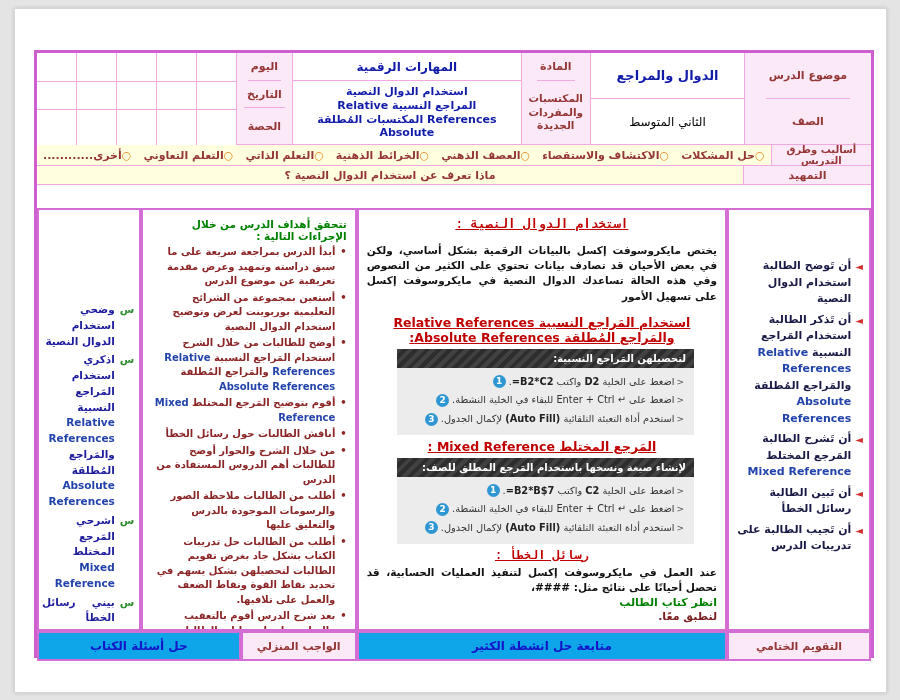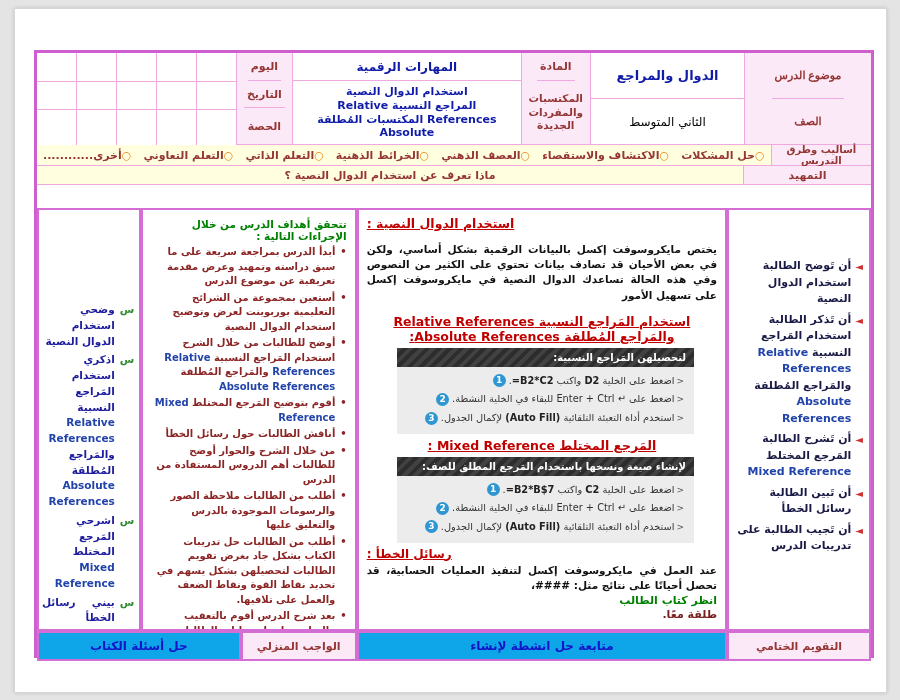--- a/index.html
+++ b/index.html
@@ -53,21 +53,21 @@
   .fw-1{width:145px;} .fw-2{width:373px;} .fw-3{width:117px;} .fw-4{width:205px;}
   
   .obj-list{list-style:none;margin:0;padding:48px 6px 0 4px;}
   .obj-list li{display:flex;gap:4px;margin-bottom:4px;color:#191945;font-weight:bold;
       font-size:11px;line-height:1.5;text-align:right;}
   .arrow{color:#d03030;font-size:10px;line-height:1.7;flex:0 0 auto;}
   .obj-list .en{display:inline;}
   
   .content-in{padding:4px 8px 0 8px;}
   .h-red{color:#c00000;font-weight:bold;font-size:12.5px;text-decoration:underline;margin:2px 0;}
-  .right{text-align:left;} .center{text-align:center;}
+  .right{text-align:center;font-family:Liberation Mono, monospace;} .center{text-align:center;}
   .body-b{color:#111;font-weight:bold;font-size:10.5px;line-height:1.45;margin:11px 0;text-align:justify;}
   .orange{color:#e08214;font-weight:bold;font-size:11px;text-decoration:none;}
   .inline-h{font-size:12px;}
   .graybox{margin:4px 23px 4px 30px;}
   .gb-head{background:repeating-linear-gradient(135deg,#414141 0 4px,#2d2d2d 4px 8px);
       color:#fff;font-weight:bold;font-size:10px;padding:4px 8px;text-align:right;}
   .gb-body{background:#ececec;padding:5px 10px 6px 6px;}
   .gb-body .step{font-size:9.8px;color:#333;line-height:1.9;text-align:right;}
   .chev{color:#555;margin-left:2px;font-size:9px;}
   .ltr{direction:ltr;unicode-bidi:embed;font-weight:bold;color:#222;}
@@ -89,21 +89,21 @@
       line-height:1.5;margin-bottom:3px;text-align:justify;}
   .seen{color:#2e8b2e;flex:0 0 auto;}
 </style>
 </head>
 <body>
 
 <div class="page">
   <div class="tbl">
 
     <div class="row" style="height:92px;">
-      <div class="cell lbl w-topiclbl col" style="padding:0;font-family:Liberation Serif, serif;">
+      <div class="cell lbl w-topiclbl col" style="padding:0;">
         <div class="sub h46">موضوع الدرس</div>
         <div class="sub h45">الصف</div>
       </div>
       <div class="cell w-topicval col">
         <div class="sub h46 navy-b">الدوال والمراجع</div>
         <div class="sub h45 navy">الثاني المتوسط</div>
       </div>
       <div class="cell lbl w-subjlbl col" style="padding:0;">
         <div class="sub h28">المادة</div>
         <div class="sub h64 lbl-sm">المكتسبات والمفردات الجديدة</div>
@@ -221,21 +221,21 @@
             <div class="gb-body" id="box2-steps">
                 <div class="step"><span class="chev">&lt;</span>اضغط على الخلية <span class="ltr">C2</span> واكتب <span class="ltr">=B2*B$7</span>.<span class="num">1</span></div>
                 <div class="step"><span class="chev">&lt;</span>اضغط على <span class="key">↵ Enter</span> + <span class="key">Ctrl</span> للبقاء في الخلية النشطة.<span class="num">2</span></div>
                 <div class="step"><span class="chev">&lt;</span>استخدم أداة <span class="b">التعبئة التلقائية</span> <span class="ltr">(Auto Fill)</span> لإكمال الجدول.<span class="num">3</span></div>
               </div>
           </div>
 
           <div class="h-red right" style="font-size:12px;">رسائل الخطأ :</div>
           <p class="body-b" style="margin:1px 0;">عند العمل في مايكروسوفت إكسل لتنفيذ العمليات الحسابية، قد تحصل أحيانًا على نتائج مثل: ####،</p>
           <div class="green-b">انظر كتاب الطالب</div>
-          <div class="maroon-b">طلقة معًا.</div>
+          <div class="maroon-b">لنطبق معًا.</div>
         </div>
       </div>
 
       <div class="mcell w-proc">
         <div class="proc-in">
           <div class="proc-intro">تتحقق أهداف الدرس من خلال الإجراءات التالية :</div>
           <ul class="proc-list" id="procedures-list">
               <li>
                 <span class="dot">•</span>
                 <span>أبدأ  الدرس بمراجعة سريعة على ما سبق دراسته وتمهيد وعرض مقدمة تعريفية عن موضوع الدرس</span>
@@ -297,19 +297,19 @@
             <li>
               <span class="seen">س</span>
               <span>اجيبي على تدريبات الدرس.</span>
             </li>
           </ul>
       </div>
     </div>
 
     <div class="row foot">
       <div class="fcell f-lbl fw-1">التقويم الختامي</div>
-      <div class="fcell f-val fw-2">متابعة حل انشطة لإنشاء</div>
+      <div class="fcell f-val fw-2">متابعة حل انشطة الكثير</div>
       <div class="fcell f-lbl fw-3">الواجب المنزلي</div>
       <div class="fcell f-val fw-4">حل أسئلة الكتاب</div>
     </div>
 
   </div>
 </div>
 
 </body></html>

